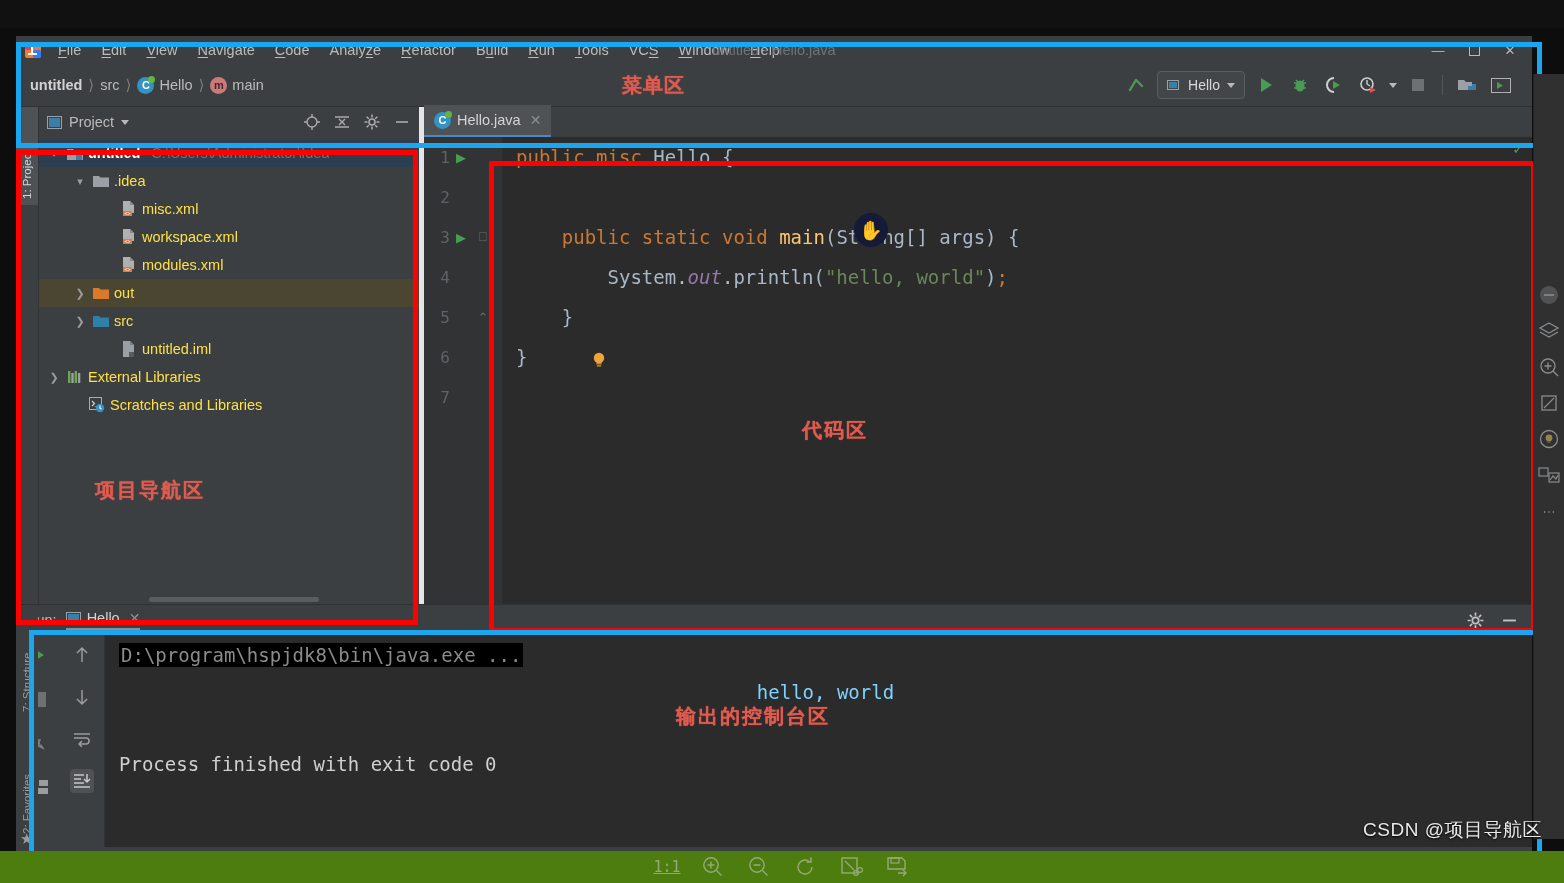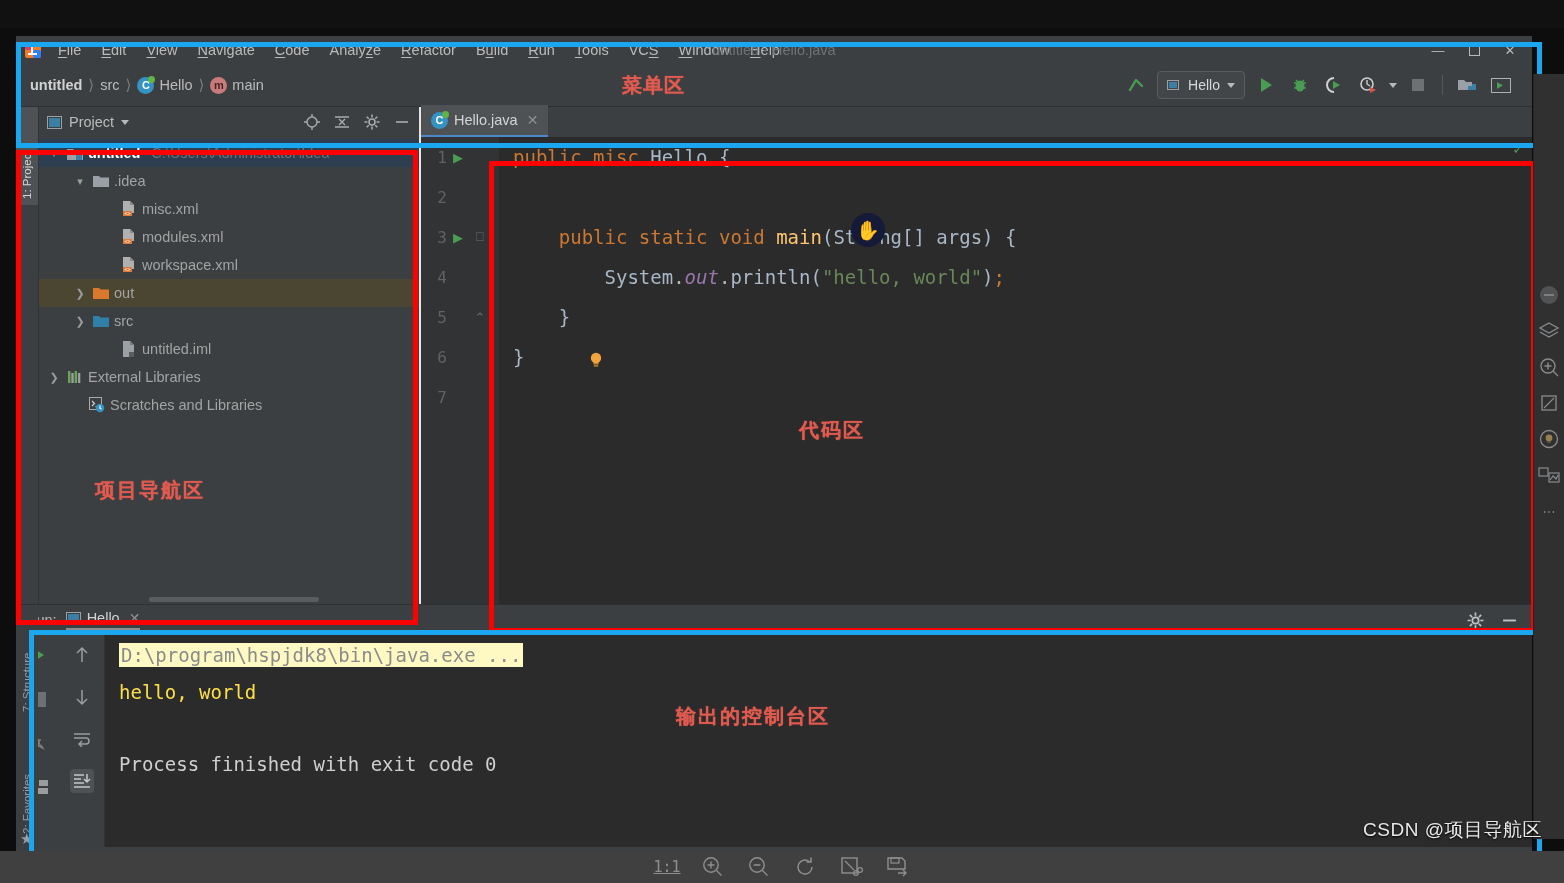--- a/index.html
+++ b/index.html
@@ -6,21 +6,21 @@
   body{
     width:1564px;height:883px;overflow:hidden;position:relative;
     font-family:"Liberation Sans", sans-serif;
     font-size:13px;color:#bbbbbb;
     -webkit-font-smoothing:antialiased;
   }
   #root{position:absolute;inset:0;background:#0d0d0d;margin-top:28px;}
 
   
   .viewer-bottombar{
-    position:absolute;left:0;right:0;bottom:0;height:32px;background:#404040;
+    position:absolute;left:0;right:0;bottom:0;height:32px;background:#4d7c0f;
     display:flex;align-items:center;justify-content:center;gap:20px;
   }
   .vb-icon{width:26px;height:26px;opacity:.55;display:flex;align-items:center;justify-content:center;color:#cfcfcf;}
   .watermark{
     position:absolute;right:22px;bottom:40px;color:#e8e8e8;font-size:19px;
     letter-spacing:.5px;text-shadow:0 1px 2px #000;
   }
   .right-tools{
     position:absolute;right:0;top:46px;width:30px;bottom:44px;
     background:#303030;border-left:1px solid #262626;
@@ -64,33 +64,33 @@
 
   
   .body-row{display:flex;height:497px;}
 
   .left-strip{width:22px;background:#3c3f41;border-right:1px solid #313335;position:relative;}
   .vtab{position:absolute;left:0;width:22px;color:#9a9c9e;font-size:11.5px;white-space:nowrap;
         writing-mode:vertical-rl;transform:rotate(180deg);display:flex;align-items:center;gap:5px;padding:6px 0;}
   .vtab.sel{background:#4e5254;color:#d6d6d6;}
 
   
-  .project-pane{width:380px;background:#3c3f41;display:flex;flex-direction:column;border-right:2px solid #e5e5e5;}
+  .project-pane{width:380px;background:#3c3f41;display:flex;flex-direction:column;border-right:5px solid #e5e5e5;}
   .pp-head{height:30px;display:flex;align-items:center;padding:0 8px;gap:7px;}
   .pp-title{color:#bbbbbb;font-size:14.5px;}
   .pp-head-icons{margin-left:auto;display:flex;align-items:center;gap:12px;color:#a9abad;}
   .pp-icon{width:18px;height:18px;display:flex;align-items:center;justify-content:center;}
   .tree{flex:1;background:#3c3f41;padding-top:2px;overflow:hidden;font-size:14.5px;}
   .node{display:flex;align-items:center;height:28px;padding-left:6px;gap:5px;color:#bbbbbb;white-space:nowrap;}
   .node.sel-blue{background:#2d3e50;}
   .node.sel-olive{background:#4a4632;}
   .arrow{width:14px;height:14px;display:flex;align-items:center;justify-content:center;color:#9a9c9e;font-size:11px;flex:none;}
   .arrow.none{visibility:hidden;}
   .nic{width:17px;height:17px;flex:none;display:flex;align-items:center;justify-content:center;}
-  .ntext{color:#a3a3a3;}
+  .ntext{color:#fde047;}
   .ntext.b{font-weight:bold;color:#ffffff;}
   .nsub{color:#6f7376;margin-left:6px;overflow:hidden;}
   .annot-nav{color:#e05a4f;font-size:20px;font-weight:bold;letter-spacing:2px;
              font-family:"DejaVu Sans",sans-serif;margin:58px 0 0 56px;text-shadow:0 0 1px #e05a4f;}
   .pp-hscroll{height:10px;background:#3c3f41;position:relative;}
   .pp-hscroll:after{content:"";position:absolute;left:110px;right:100px;top:3px;height:5px;background:#5a5d5f;border-radius:3px;}
 
   
   .editor-pane{flex:1;background:#2b2b2b;display:flex;flex-direction:column;position:relative;}
   .tabs{height:30px;background:#3c3f41;display:flex;align-items:flex-end;}
@@ -120,22 +120,22 @@
   .run-label{color:#bbbbbb;font-size:14.5px;}
   .run-tab{display:flex;align-items:center;gap:6px;color:#d2d2d2;font-size:14.5px;padding-bottom:2px;border-bottom:2px solid #8c8f91;}
   .run-head-icons{position:absolute;right:14px;display:flex;align-items:center;gap:16px;color:#a9abad;}
   .run-body{flex:1;display:flex;}
   .run-side{width:44px;background:#3c3f41;display:flex;flex-direction:column;align-items:center;padding-top:8px;gap:20px;}
   .run-side2{width:44px;background:#3c3f41;display:flex;flex-direction:column;align-items:center;padding-top:8px;gap:18px;
              border-right:1px solid #313335;}
   .rs-icon{width:24px;height:24px;display:flex;align-items:center;justify-content:center;color:#9a9c9e;}
   .rs-icon.act{background:#4e5254;border-radius:4px;color:#c6c6c6;}
   .console{flex:1;background:#2b2b2b;padding:8px 0 0 14px;font-family:"DejaVu Sans Mono",monospace;font-size:19px;}
-  .cmdline{color:#8b8b8b;background:#fef9c3;display:inline-block;padding:1px 2px;}
-  .outline{color:#fde047;margin-top:14px;}
+  .cmdline{color:#8b8b8b;background:#000000;display:inline-block;padding:1px 2px;}
+  .outline{color:#7dd3fc;margin-top:14px;text-align:center;}
   .procline{color:#cfcfcf;margin-top:50px;}
   .annot-console{position:absolute;left:660px;top:98px;color:#e05a4f;font-size:20px;font-weight:bold;letter-spacing:2px;
                  font-family:"DejaVu Sans",sans-serif;text-shadow:0 0 1px #e05a4f;}
 
   
   .statusbar{height:22px;background:#3c3f41;}
 
   
   .box{position:absolute;pointer-events:none;}
   .box-blue{border:5px solid #1ba7f0;}
@@ -358,34 +358,34 @@
           <div class="node" style="padding-left:62px;">
             <span class="arrow none"></span>
             <span class="nic">
               <svg width="15" height="16" viewBox="0 0 15 16">
                   <path d="M2 0h7l4 4v8H2z" fill="#b0b0b0"></path>
                   <path d="M9 0l4 4H9z" fill="#8a8a8a"></path>
                   <rect x="2" y="10" width="9" height="5" fill="#e07a3e"></rect>
                   <text x="6.5" y="14.2" font-size="5" fill="#fff" text-anchor="middle" font-family="monospace">&lt;&gt;</text>
                 </svg>
             </span>
-            <span class="ntext">modules.xml</span>
+            <span class="ntext">workspace.xml</span>
           </div>
 
           <div class="node" style="padding-left:62px;">
             <span class="arrow none"></span>
             <span class="nic">
               <svg width="15" height="16" viewBox="0 0 15 16">
                   <path d="M2 0h7l4 4v8H2z" fill="#b0b0b0"></path>
                   <path d="M9 0l4 4H9z" fill="#8a8a8a"></path>
                   <rect x="2" y="10" width="9" height="5" fill="#e07a3e"></rect>
                   <text x="6.5" y="14.2" font-size="5" fill="#fff" text-anchor="middle" font-family="monospace">&lt;&gt;</text>
                 </svg>
             </span>
-            <span class="ntext">workspace.xml</span>
+            <span class="ntext">modules.xml</span>
           </div>
 
           <div class="node sel-olive" style="padding-left:34px;">
             <span class="arrow">❯</span>
             <span class="nic">
               <svg width="16" height="14" viewBox="0 0 16 14">
                   <path d="M0 2h6l1.5 1.5H16V13H0z" fill="#d9792c"></path>
                 </svg>
             </span>
             <span class="ntext">out</span>

